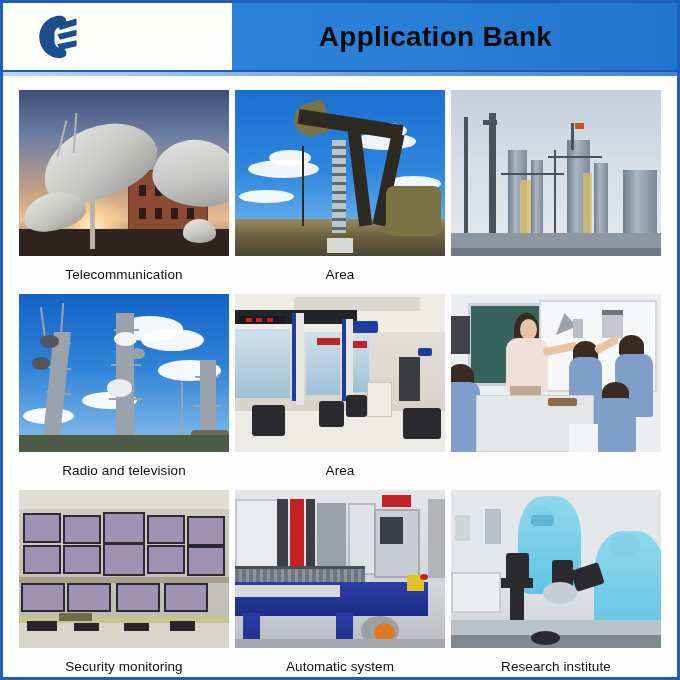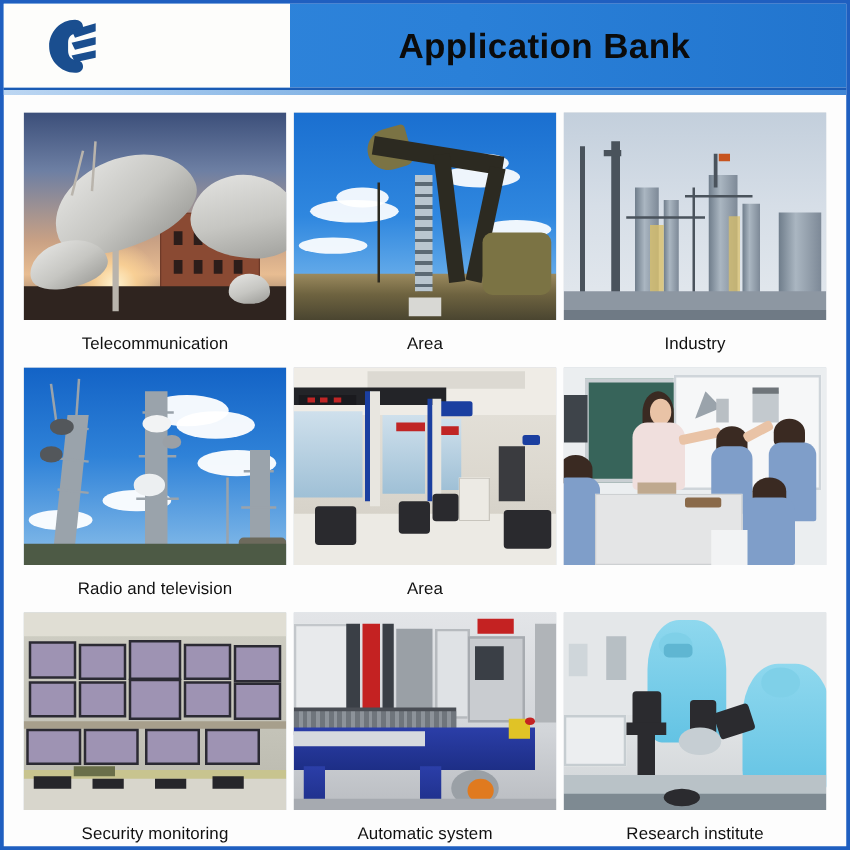--- a/index.html
+++ b/index.html
@@ -225,21 +225,20 @@
         <div class="layer ind-stack" style="left:57%;top:20%;width:3px;height:16%;"></div>
         <div class="layer" style="left:59%;top:20%;width:9px;height:6px;background:#c7541f;"></div>
         <div class="layer ind-stack" style="left:49%;top:36%;width:2px;height:60%;"></div>
         <div class="layer ind-stack" style="left:46%;top:40%;width:26%;height:2px;"></div>
         <div class="layer ind-stack" style="left:24%;top:50%;width:30%;height:2px;"></div>
         <div class="layer" style="left:33%;top:54%;width:5%;height:40%;background:#d8bf6a;opacity:.8;"></div>
         <div class="layer" style="left:63%;top:50%;width:4%;height:44%;background:#d8bf6a;opacity:.75;"></div>
         <div class="layer ind-base"></div>
         <div class="layer" style="left:0;bottom:0;width:100%;height:5%;background:#6f7a85;"></div>
       </div>
-      <div class="caption">Industry</div>
     </div>
 
     <div class="cell row2">
       <div class="thumb">
         <div class="fill rt-sky"></div>
         <div class="layer rt-cloud" style="left:46%;top:14%;width:32%;height:16%;"></div>
         <div class="layer rt-cloud" style="left:58%;top:22%;width:30%;height:14%;"></div>
         <div class="layer rt-cloud" style="left:66%;top:42%;width:30%;height:13%;"></div>
         <div class="layer rt-cloud" style="left:30%;top:62%;width:26%;height:11%;"></div>
         <div class="layer rt-cloud" style="left:2%;top:72%;width:24%;height:10%;"></div>

